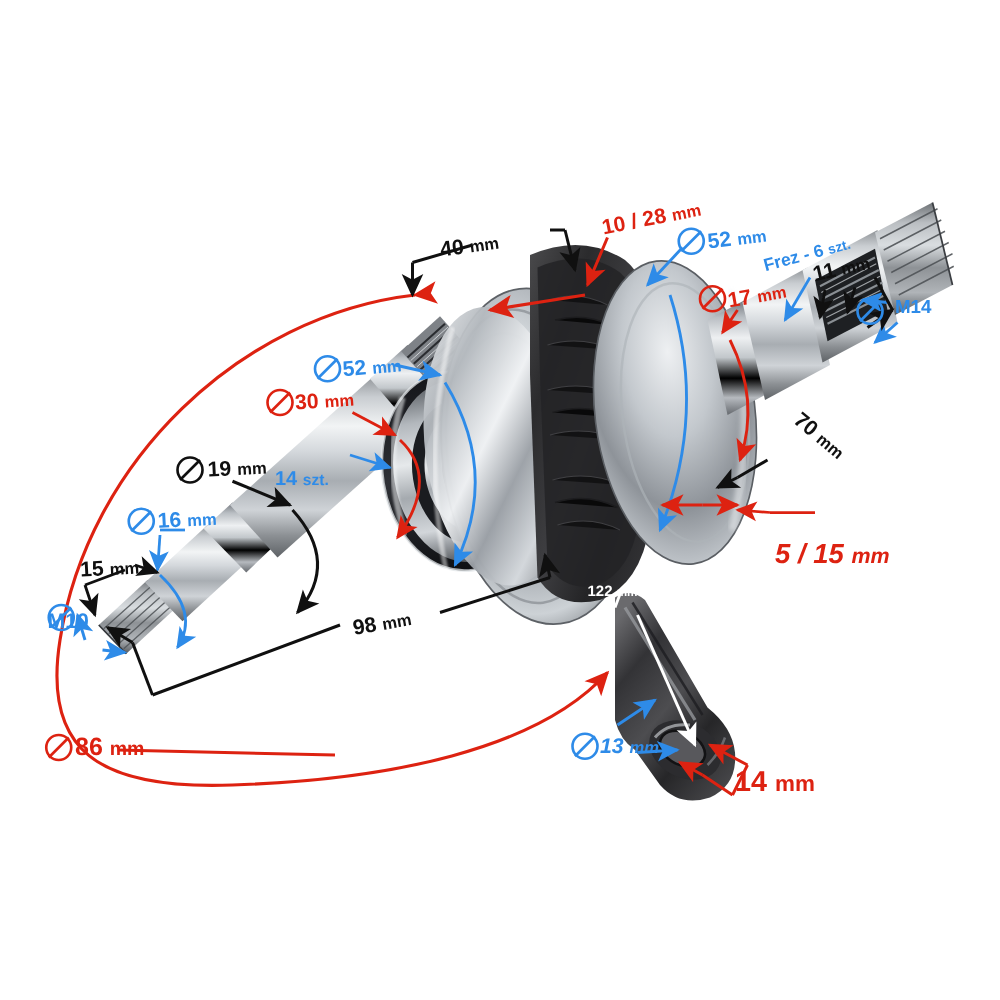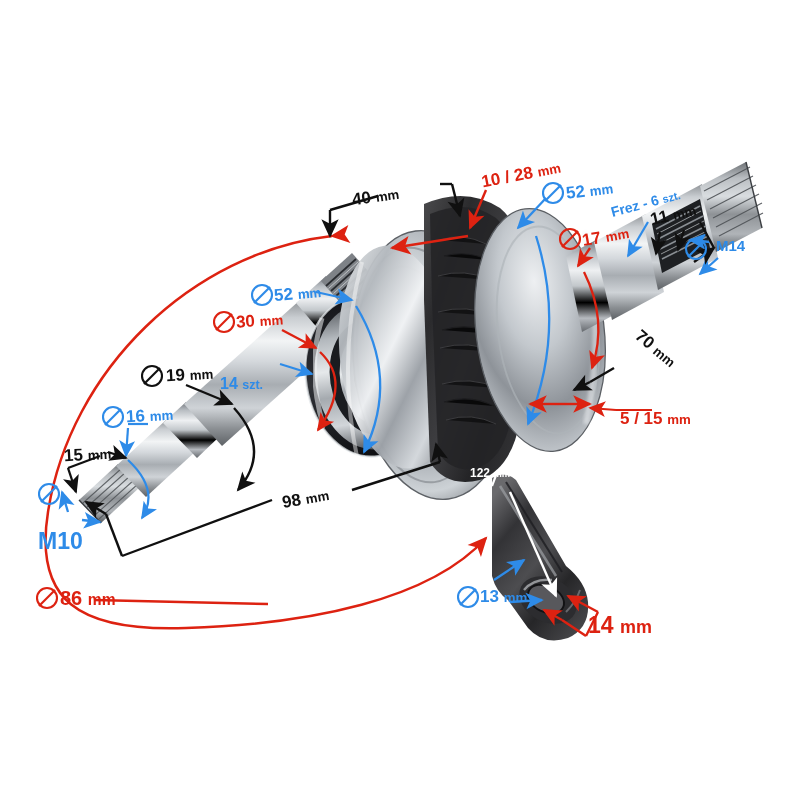--- a/index.html
+++ b/index.html
@@ -457,21 +457,21 @@
   </div>
 
   <div class="lbl red" style="left:582px;top:228px;font-size:17px;transform:rotate(-10deg);">
     <span>17</span>&nbsp;<span class="unit">mm</span>
   </div>
 
   <div class="lbl blk" style="left:632px;top:340px;font-size:17px;transform:rotate(40deg);">
     <span>70</span>&nbsp;<span class="unit">mm</span>
   </div>
 
-  <div class="lbl red" style="left:620px;top:410px;font-size:17px;">
+  <div class="lbl red" style="left:620px;top:432px;font-size:22px;font-style:italic;">
     <span>5 / 15</span>&nbsp;<span class="unit">mm</span>
   </div>
 
   <div class="lbl blue" style="left:274px;top:285px;font-size:17px;transform:rotate(-5deg);">
     <span>52</span>&nbsp;<span class="unit">mm</span>
   </div>
 
   <div class="lbl red" style="left:236px;top:312px;font-size:17px;transform:rotate(-4deg);">
     <span>30</span>&nbsp;<span class="unit">mm</span>
   </div>
@@ -485,37 +485,37 @@
   </div>
 
   <div class="lbl blue" style="left:126px;top:407px;font-size:17px;transform:rotate(-3deg);">
     <span>16</span>&nbsp;<span class="unit">mm</span>
   </div>
 
   <div class="lbl blk" style="left:64px;top:446px;font-size:17px;transform:rotate(-3deg);">
     <span>15</span>&nbsp;<span class="unit">mm</span>
   </div>
 
-  <div class="lbl blue" style="left:38px;top:530px;font-size:23px;">
+  <div class="lbl blue" style="left:38px;top:488px;font-size:17px;">
     <span>M10</span>
   </div>
 
   <div class="lbl blk" style="left:282px;top:490px;font-size:17px;transform:rotate(-10deg);">
     <span>98</span>&nbsp;<span class="unit">mm</span>
   </div>
 
   <div class="lbl wht" style="left:470px;top:467px;font-size:12px;">
     <span>122</span>&nbsp;<span class="unit">mm</span>
   </div>
 
   <div class="lbl red" style="left:60px;top:588px;font-size:20px;">
     <span>86</span>&nbsp;<span class="unit">mm</span>
   </div>
 
-  <div class="lbl blue" style="left:480px;top:588px;font-size:17px;">
+  <div class="lbl blue" style="left:480px;top:588px;font-size:17px;font-style:italic;">
     <span>13</span>&nbsp;<span class="unit">mm</span>
   </div>
 
   <div class="lbl red" style="left:588px;top:614px;font-size:23px;">
     <span>14</span>&nbsp;<span class="unit">mm</span>
   </div>
 
 </div>
 
 </body></html>

